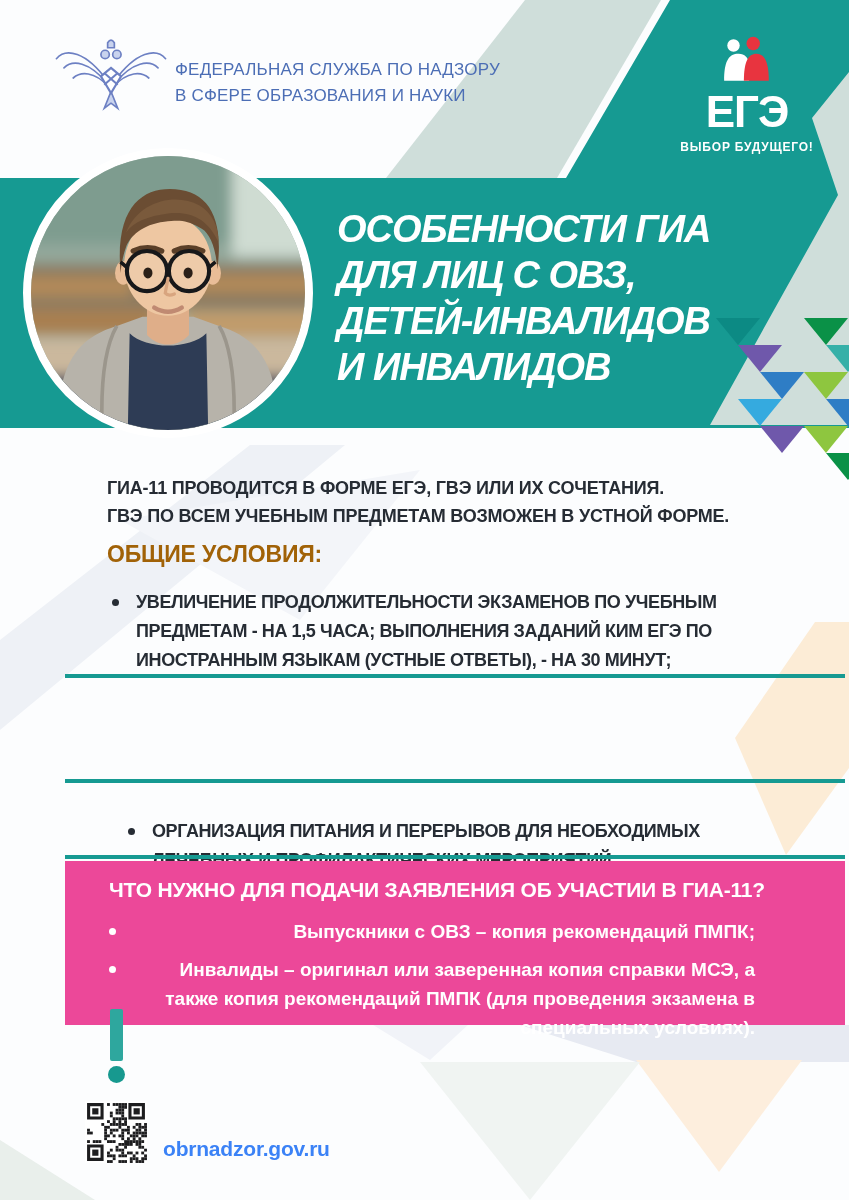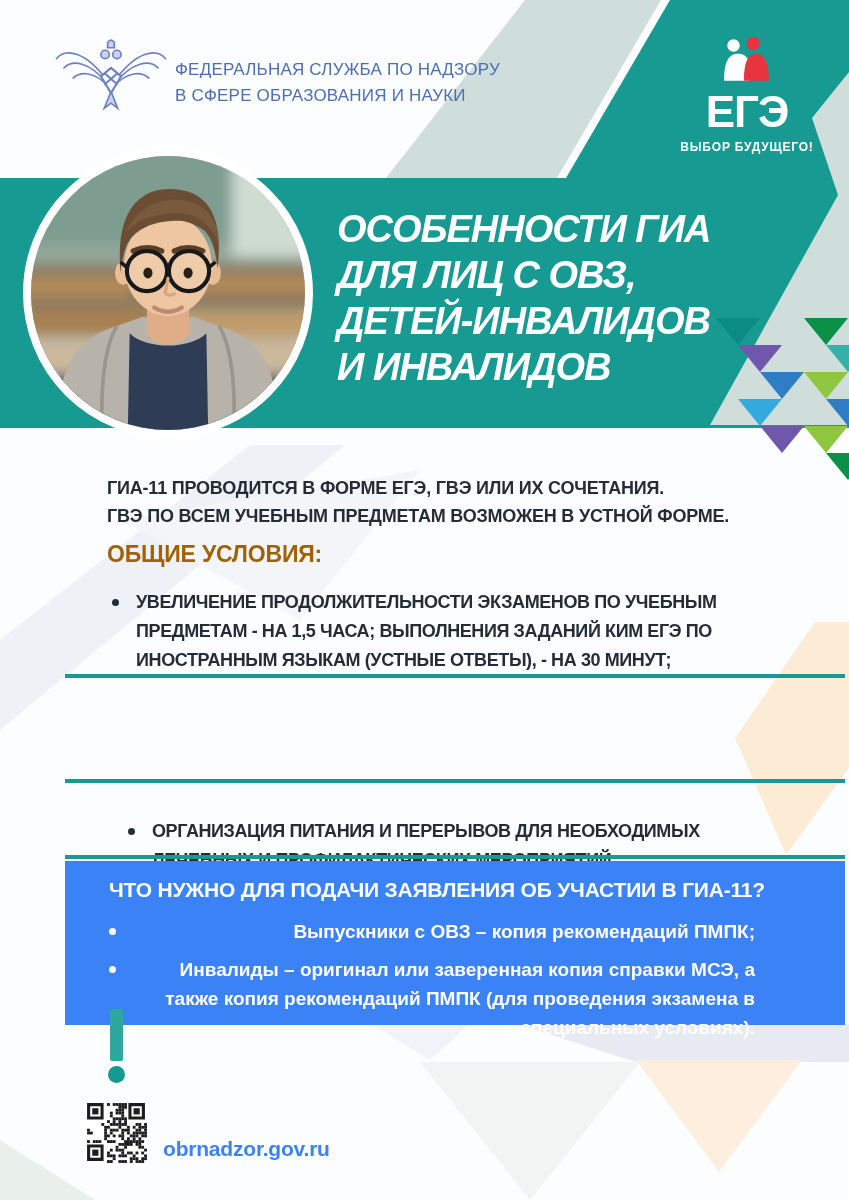--- a/index.html
+++ b/index.html
@@ -26,21 +26,21 @@
   .intro{left:107px;top:474px;color:#262c34;font-size:18px;font-weight:bold;
     line-height:28px;letter-spacing:-.2px;white-space:nowrap;}
   .section-heading{left:107px;top:541px;color:#a16207;font-size:23px;
     font-weight:bold;letter-spacing:-.2px;}
   .bullet{color:#262c34;font-size:18px;font-weight:bold;line-height:29px;
     letter-spacing:-.4px;width:640px;}
   .bullet .dot{position:absolute;left:-24px;top:11px;width:7px;height:7px;
     border-radius:50%;background:#262c34;}
   .divider{left:65px;width:780px;height:4px;background:#169a92;}
   
-  .app-box{left:65px;top:861px;width:780px;height:164px;background:#3b82f6;
+  .app-box{left:65px;top:861px;width:780px;height:164px;background:#ec4899;
     box-sizing:border-box;padding:17px 20px 0 44px;}
   .app-heading{color:#fff;font-size:21px;font-weight:bold;letter-spacing:-.2px;
     white-space:nowrap;margin-bottom:15px;}
   .app-item{position:relative;color:#fff;font-size:19px;font-weight:bold;
     line-height:29px;width:620px;margin-bottom:9px;padding-left:26px;text-align:right;}
   .app-item .dot{position:absolute;left:0;top:11px;width:7px;height:7px;
     border-radius:50%;background:#fff;}
   
   .excl-bar{left:110px;top:1009px;width:13px;height:52px;background:#2ea79e;border-radius:2px;}
   .excl-dot{left:108px;top:1066px;width:17px;height:17px;border-radius:50%;background:#17998f;}

